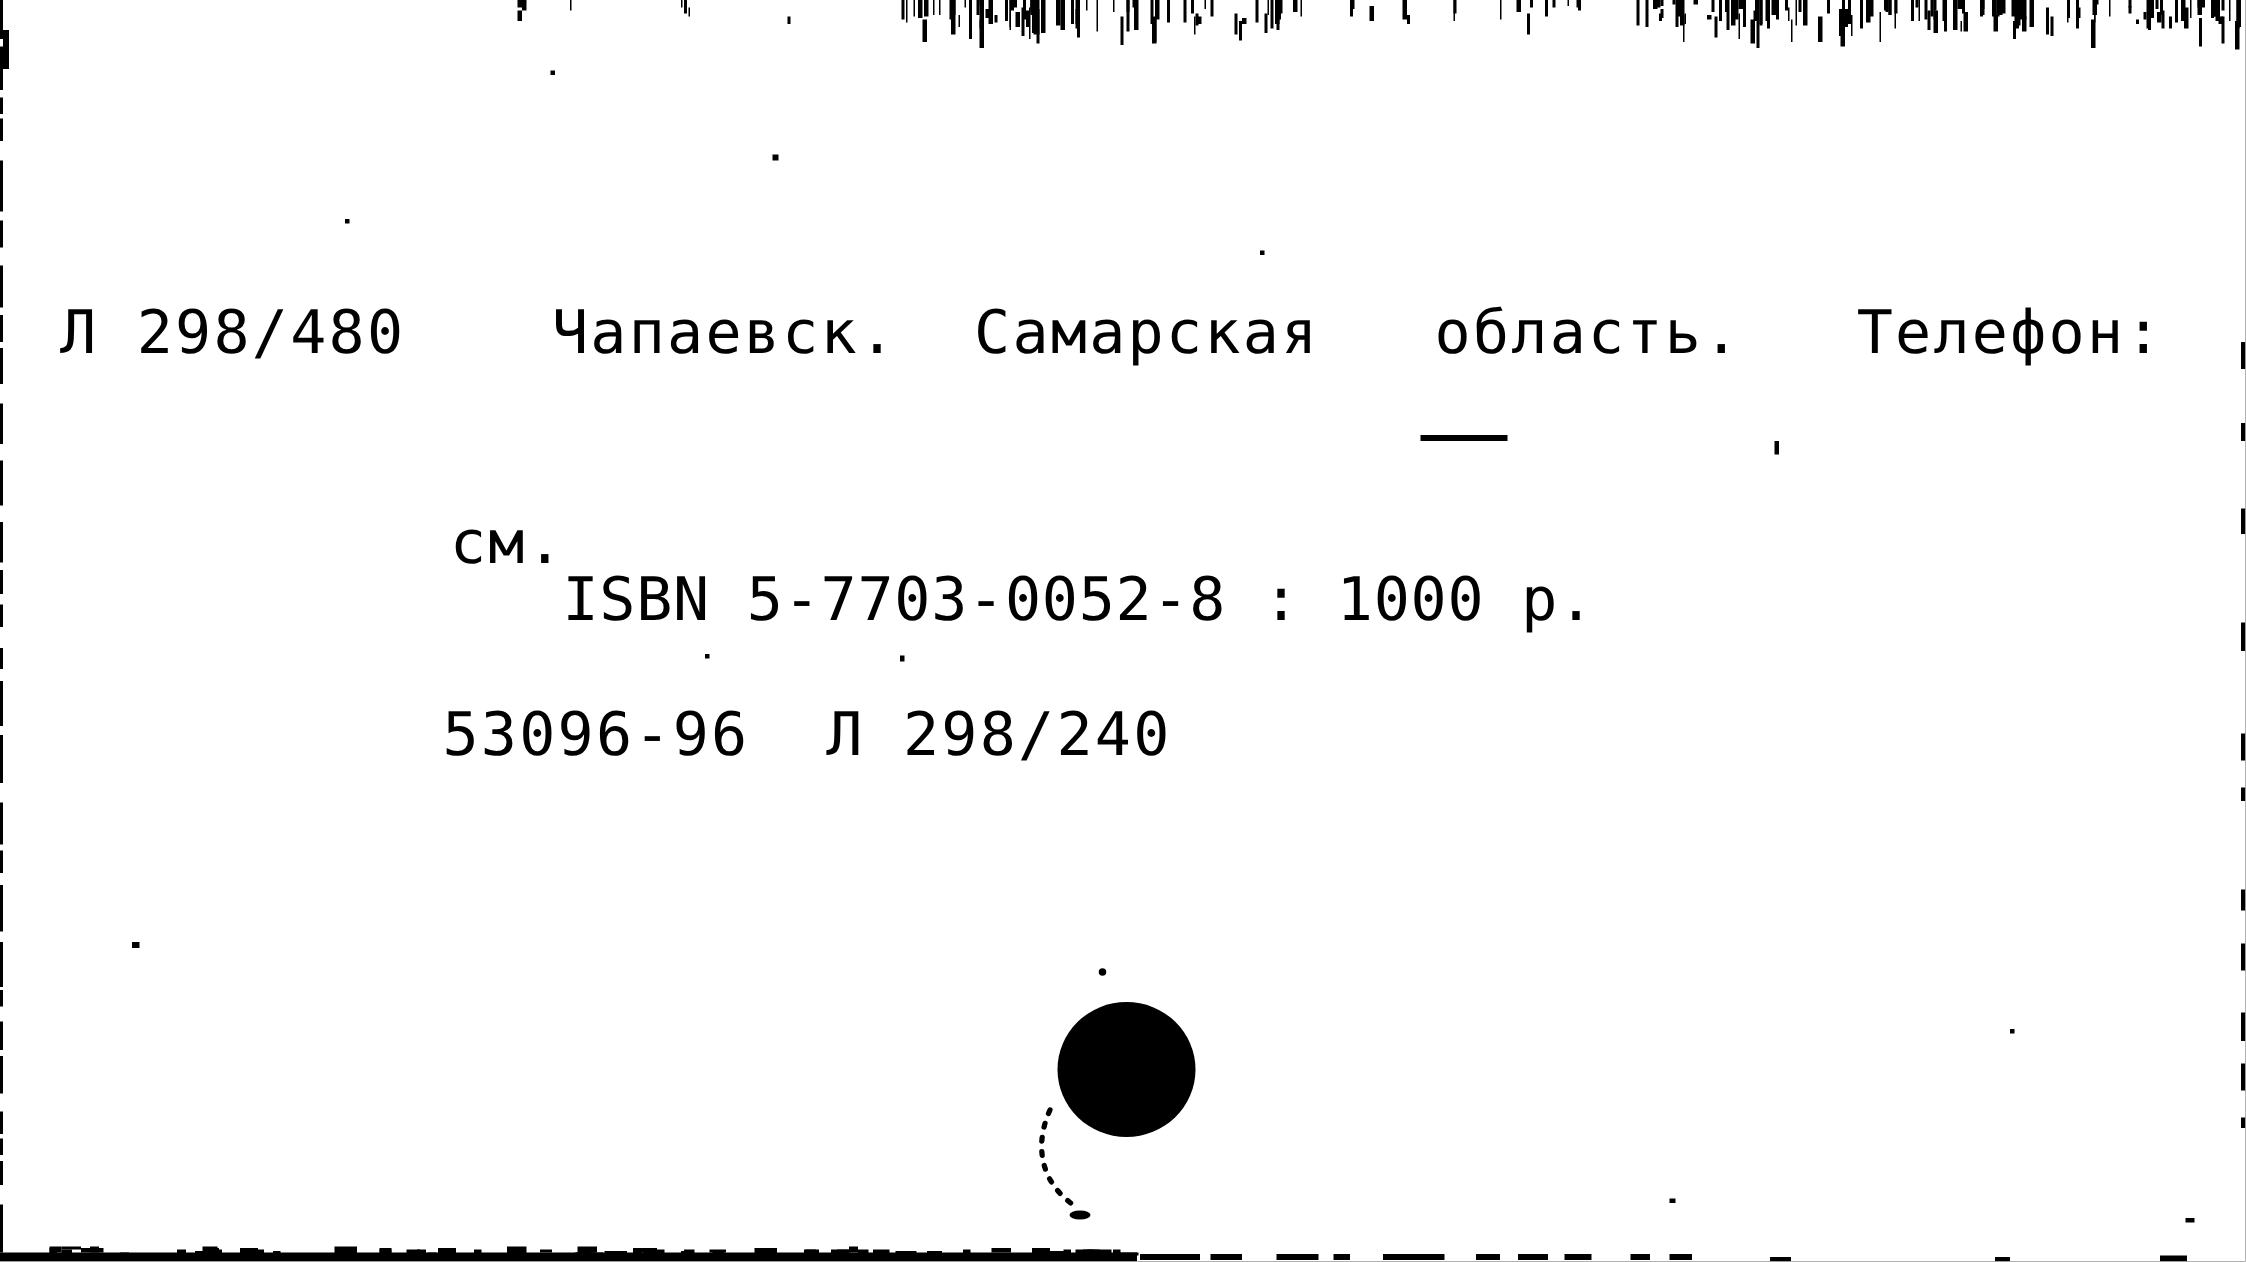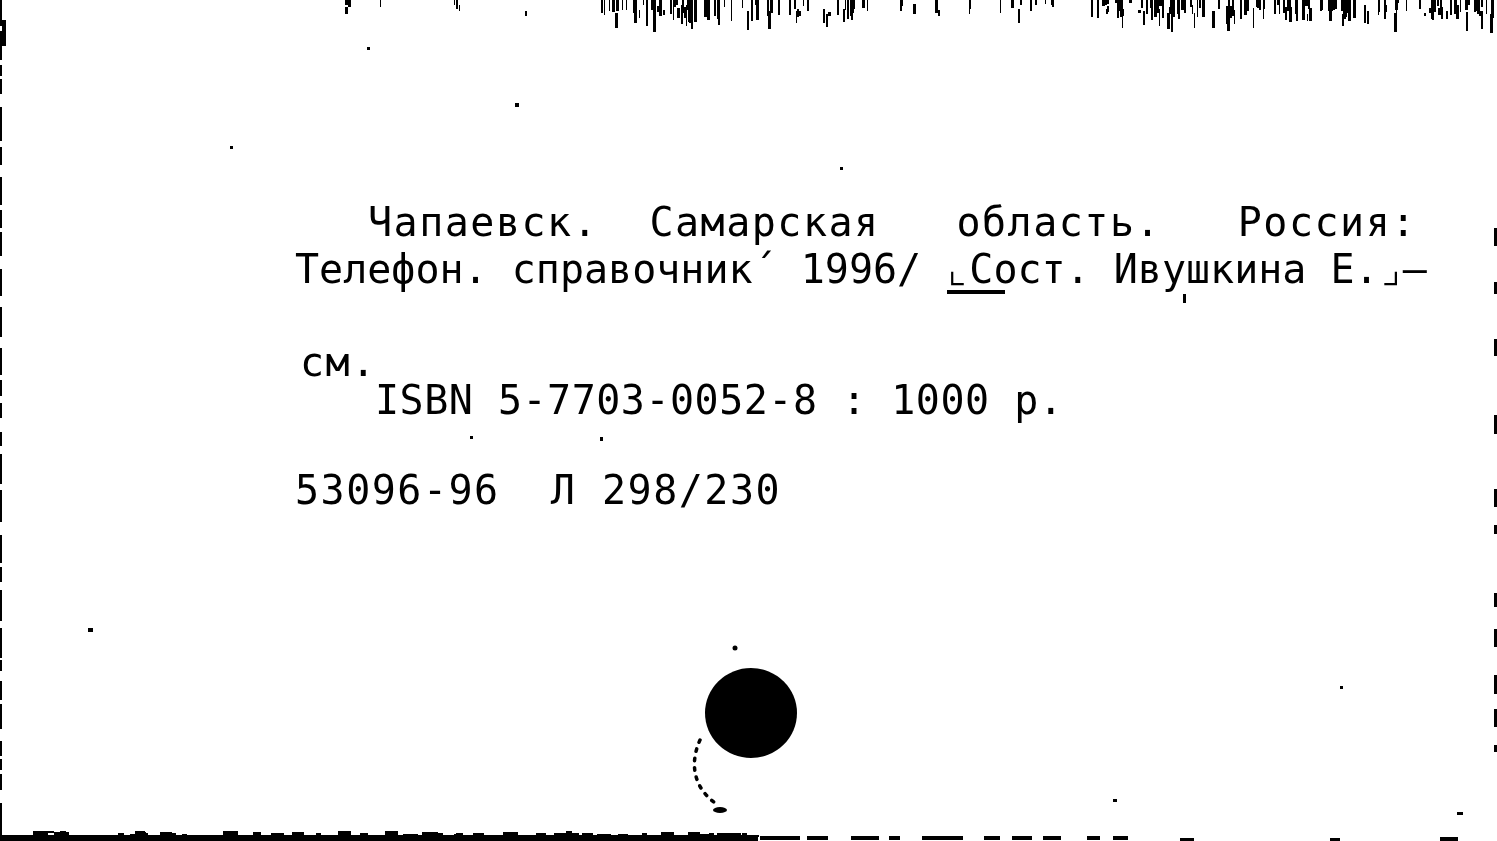--- a/index.html
+++ b/index.html
@@ -30,25 +30,25 @@
   .accession-line{left:295px; top:470px;}
 
   .deco{position:absolute;background:#000;}
   .blot-svg{position:absolute;left:650px;top:640px;}
 </style>
 </head>
 <body>
 
 <div class="scan">
 
-  <span class="tline title-line">Чапаевск.  Самарская   область.   Россия:</span>
-  <span class="tline statement-line">Телефон. справочник´ 1996/ ⌞Сост. Ивушкина Е.⌟–</span>
+  <span class="tline call-number">Л 298/480</span>
+  <span class="tline title-line">Чапаевск.  Самарская   область.   Телефон:</span>
   <span class="tline extent-line">см.</span>
   <span class="tline isbn-line">ISBN 5-7703-0052-8 : 1000 р.</span>
-  <span class="tline accession-line">53096-96  Л 298/230</span>
+  <span class="tline accession-line">53096-96  Л 298/240</span>
 
   <div class="deco" style="left:947px;top:290px;width:58px;height:4px;"></div>
 
   <div class="deco" style="left:1183px;top:294px;width:3px;height:9px;"></div>
 
   <svg class="blot-svg" width="250" height="200" viewBox="0 0 250 200">
     <ellipse cx="101" cy="73" rx="46" ry="45" fill="#000"></ellipse>
     <circle cx="85" cy="8" r="2.5" fill="#000"></circle>
     <path d="M 50 100 C 40 122 42 148 68 165" fill="none" stroke="#000" stroke-width="3.5" stroke-dasharray="2.5 7" stroke-linecap="round"></path>
     <ellipse cx="70" cy="170" rx="7" ry="3" fill="#000"></ellipse>

